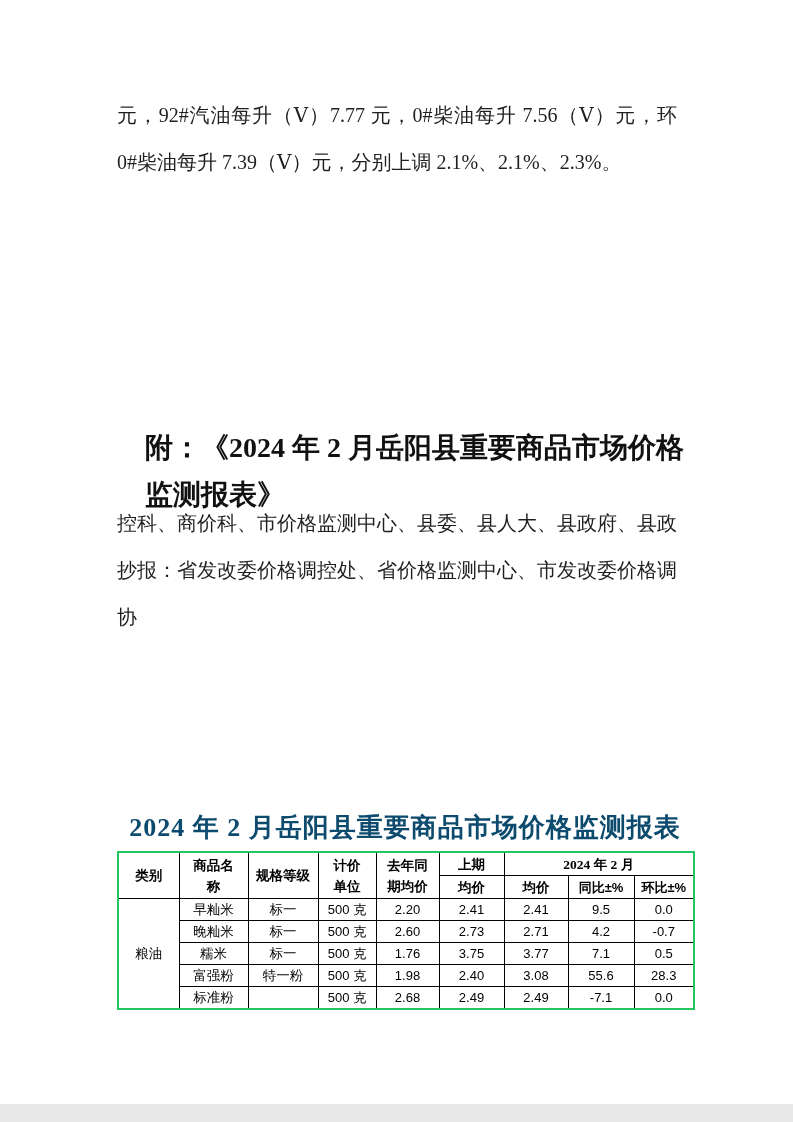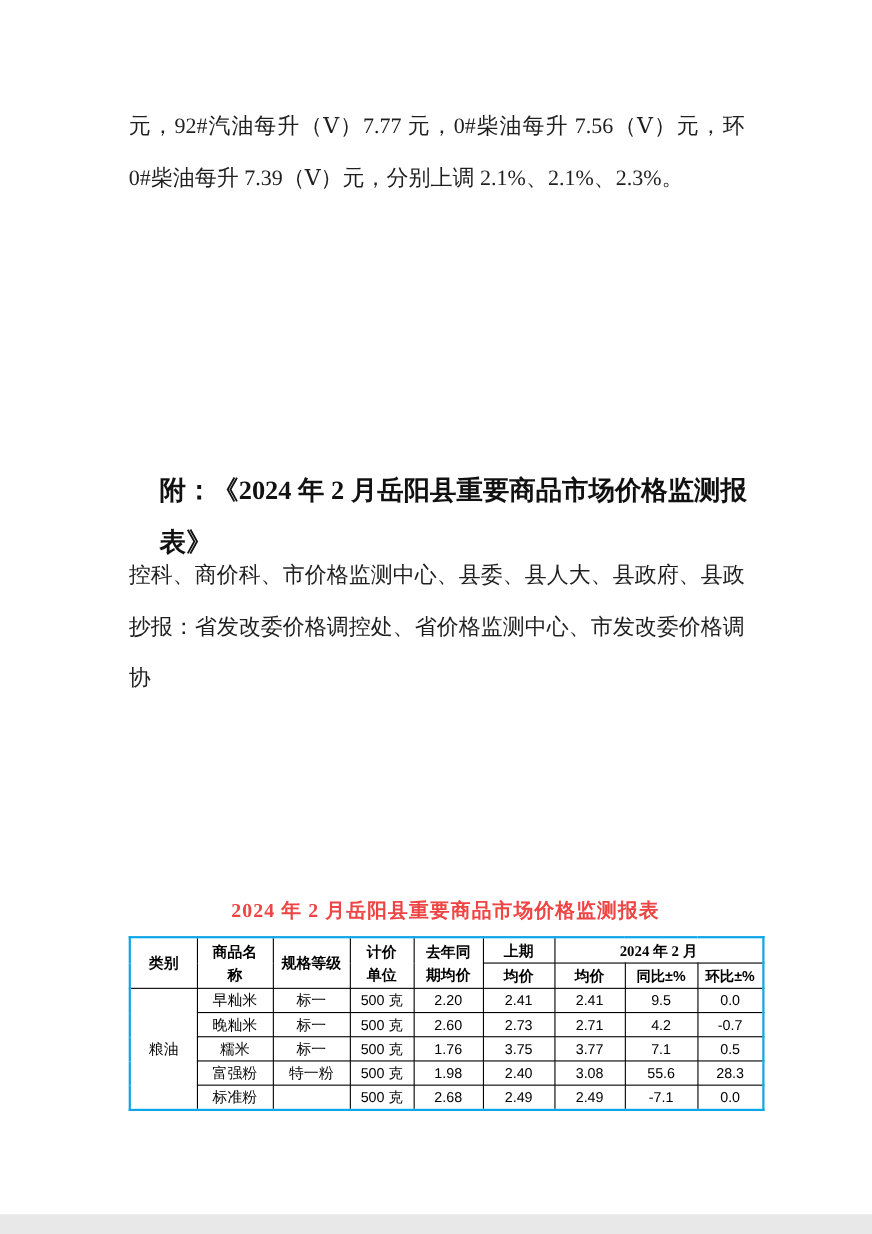--- a/index.html
+++ b/index.html
@@ -12,35 +12,35 @@
     overflow:hidden;
     margin:0 auto;
   }
   
   .para{position:absolute;left:117px;width:560px;font-size:20px;line-height:47px;}
   .para .line{height:47px;}
   .line.just{text-align:justify;text-align-last:justify;}
   #para-fuel{top:92px;}
   #attachment-line{
     position:absolute;left:145px;top:424px;width:540px;
-    font-size:24px;line-height:47px;font-weight:bold;color:#111;
+    font-size:28px;line-height:47px;font-weight:bold;color:#111;
   }
   #para-cc{top:500px;}
   
   #table-title{
     position:absolute;left:117px;top:813px;width:576px;
-    text-align:center;font-size:18px;line-height:30px;
-    font-weight:bold;color:#ef4444;letter-spacing:1px;
+    text-align:center;font-size:26px;line-height:30px;
+    font-weight:bold;color:#0c4a6e;letter-spacing:1px;
   }
   
   #price-table-wrap{position:absolute;left:117px;top:851px;}
   table.price{
     border-collapse:collapse;table-layout:fixed;width:576px;
     font-size:13.5px;color:#000;background:#fff;
-    border:2px solid #0ea5e9;
+    border:2px solid #22c55e;
   }
   table.price td,table.price th{
     border:1px solid #000;
     text-align:center;vertical-align:middle;
     padding:0;overflow:hidden;
     font-weight:normal;
   }
   table.price thead th{font-weight:bold;line-height:21px;}
   th.twoRow{vertical-align:top;padding-top:1px;white-space:pre-line;}
   tr.hrow1 th{height:22px;}

